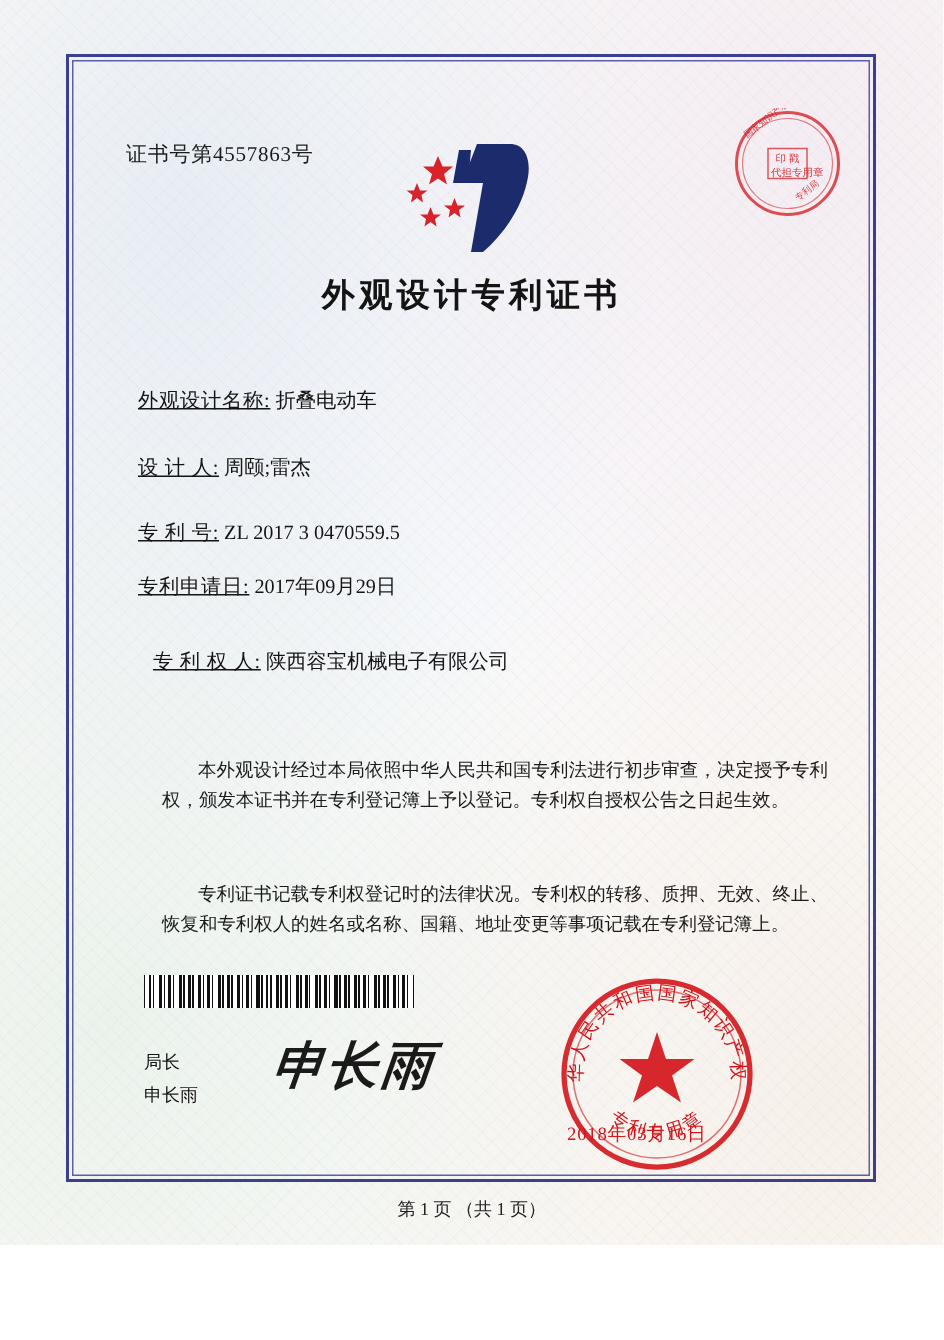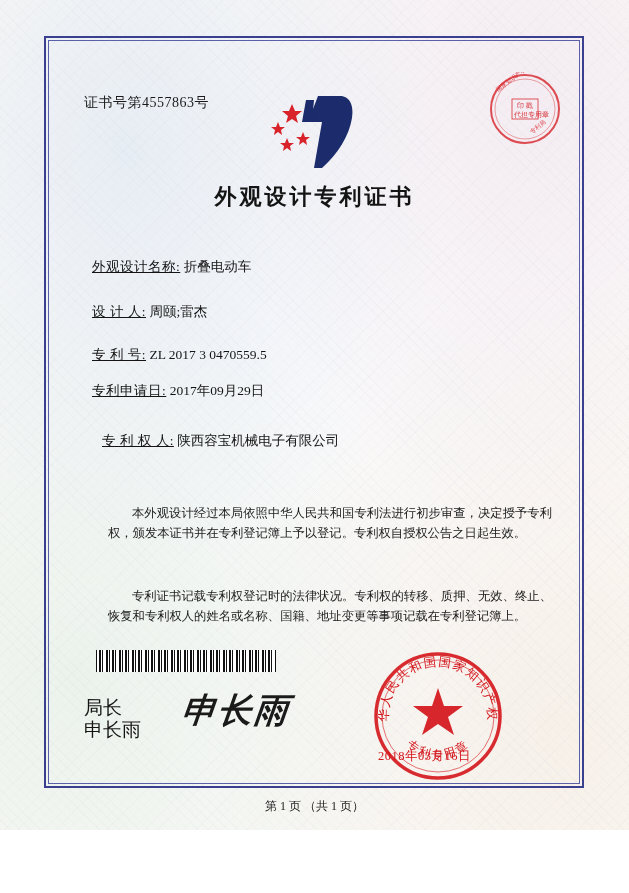--- a/index.html
+++ b/index.html
@@ -162,23 +162,23 @@
       #111 0px, #111 1px, #fff 1px, #fff 3px,
       #111 3px, #111 5px, #fff 5px, #fff 6px,
       #111 6px, #111 7px, #fff 7px, #fff 10px,
       #111 10px, #111 12px, #fff 12px, #fff 13px
     );
   }
 
   
   #director-label {
     position: absolute;
-    left: 84px;
+    left: 96px;
     top: 697px;
-    font-size: 19px;
+    font-size: 12px;
     color: #141414;
     line-height: 22px;
   }
   #director-signature {
     position: absolute;
     left: 182px;
     top: 688px;
     font-size: 34px;
     color: #1a1a1a;
     font-family: "Liberation Serif", serif;

